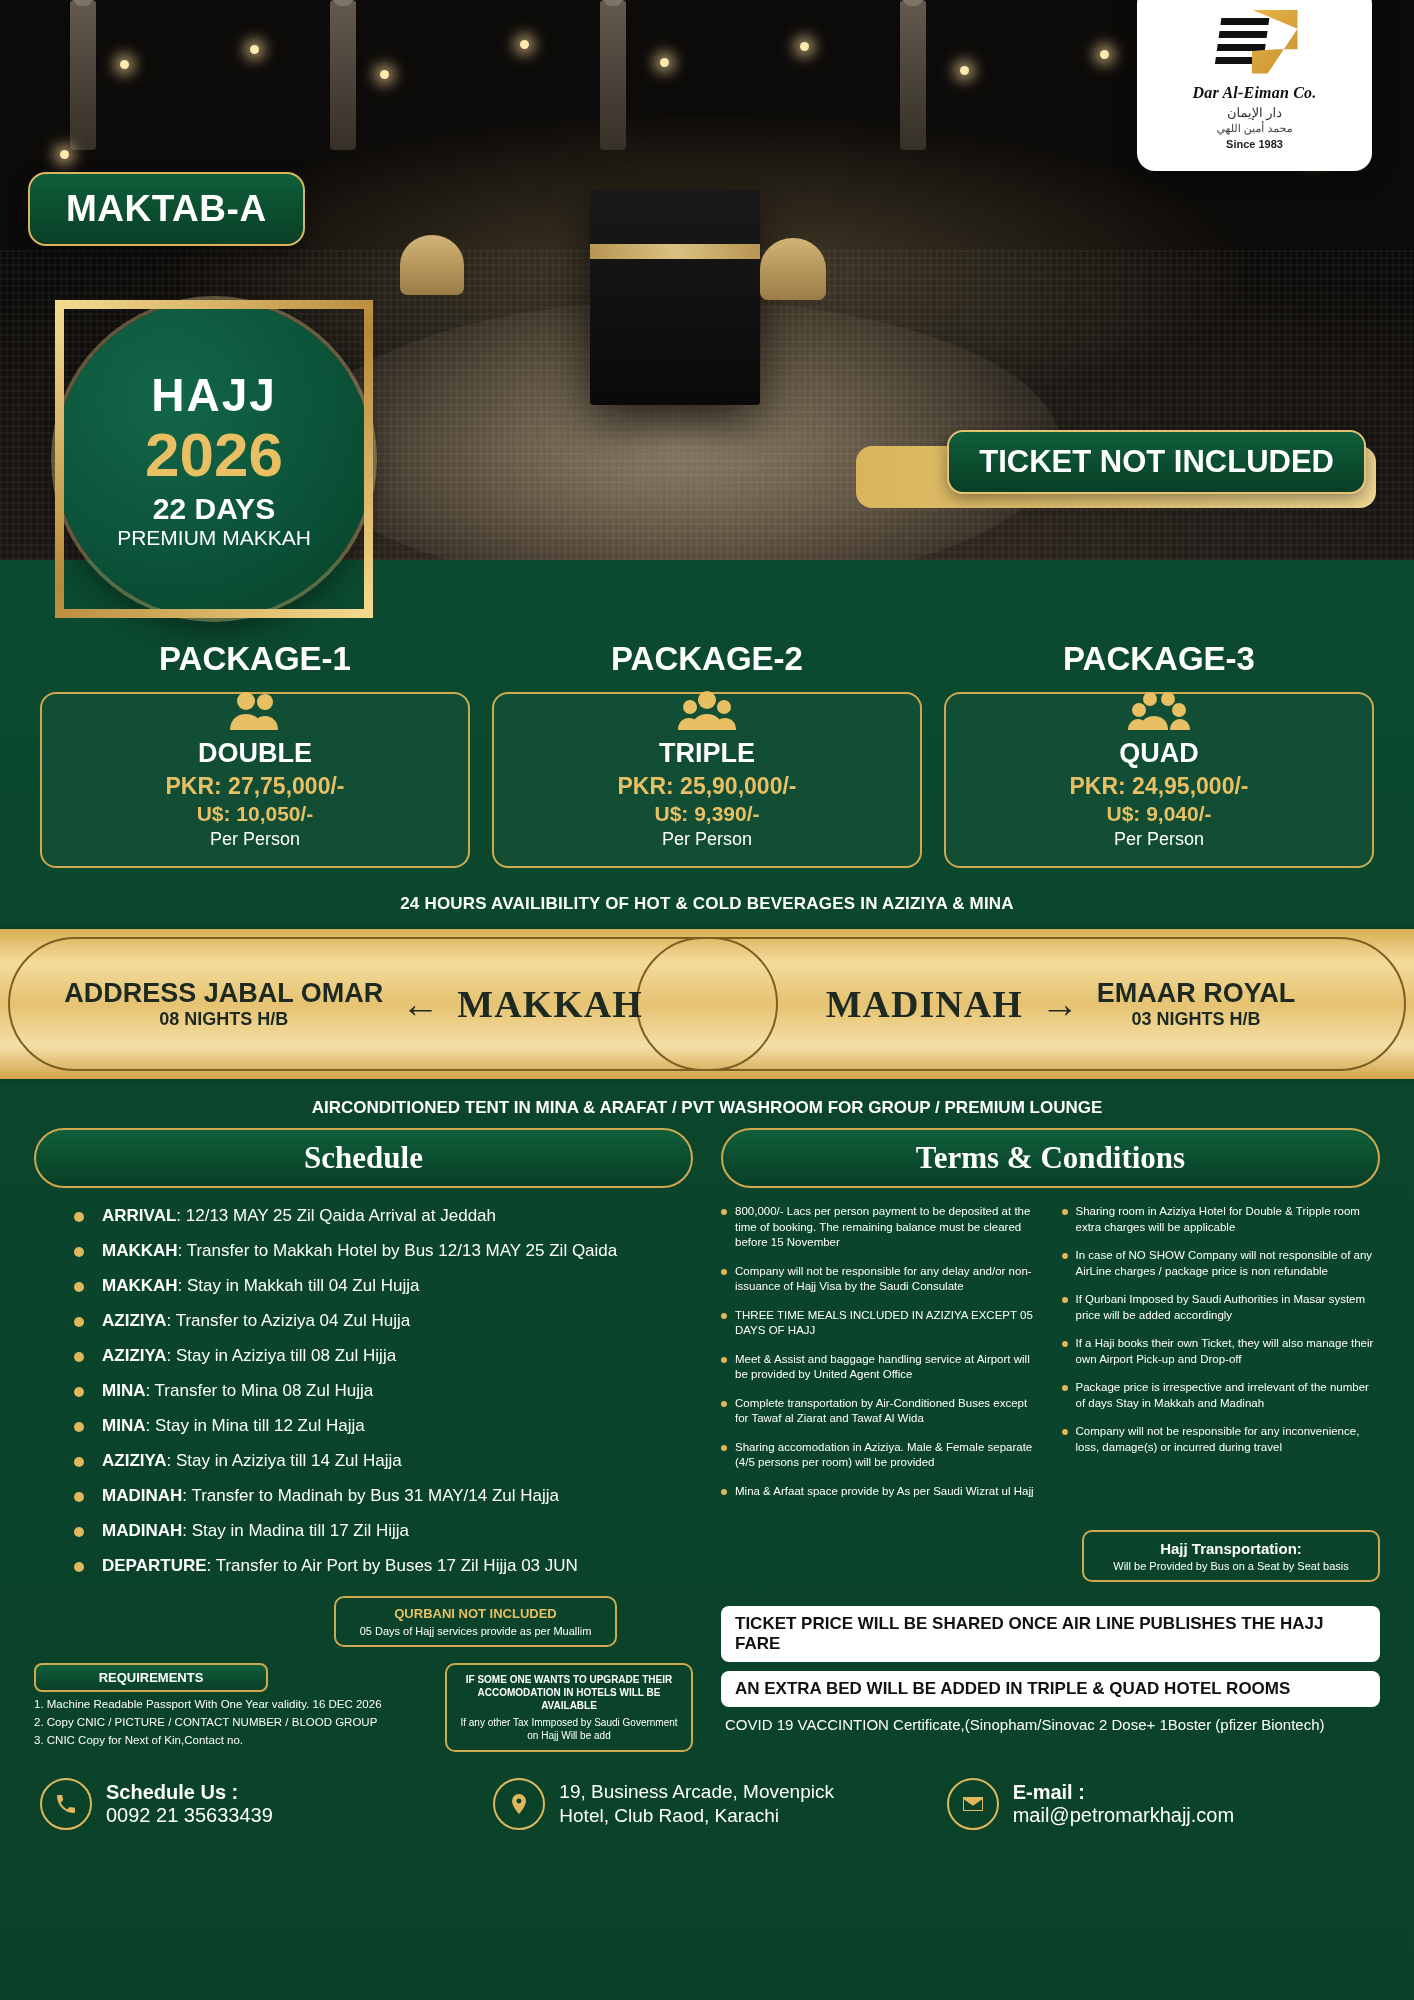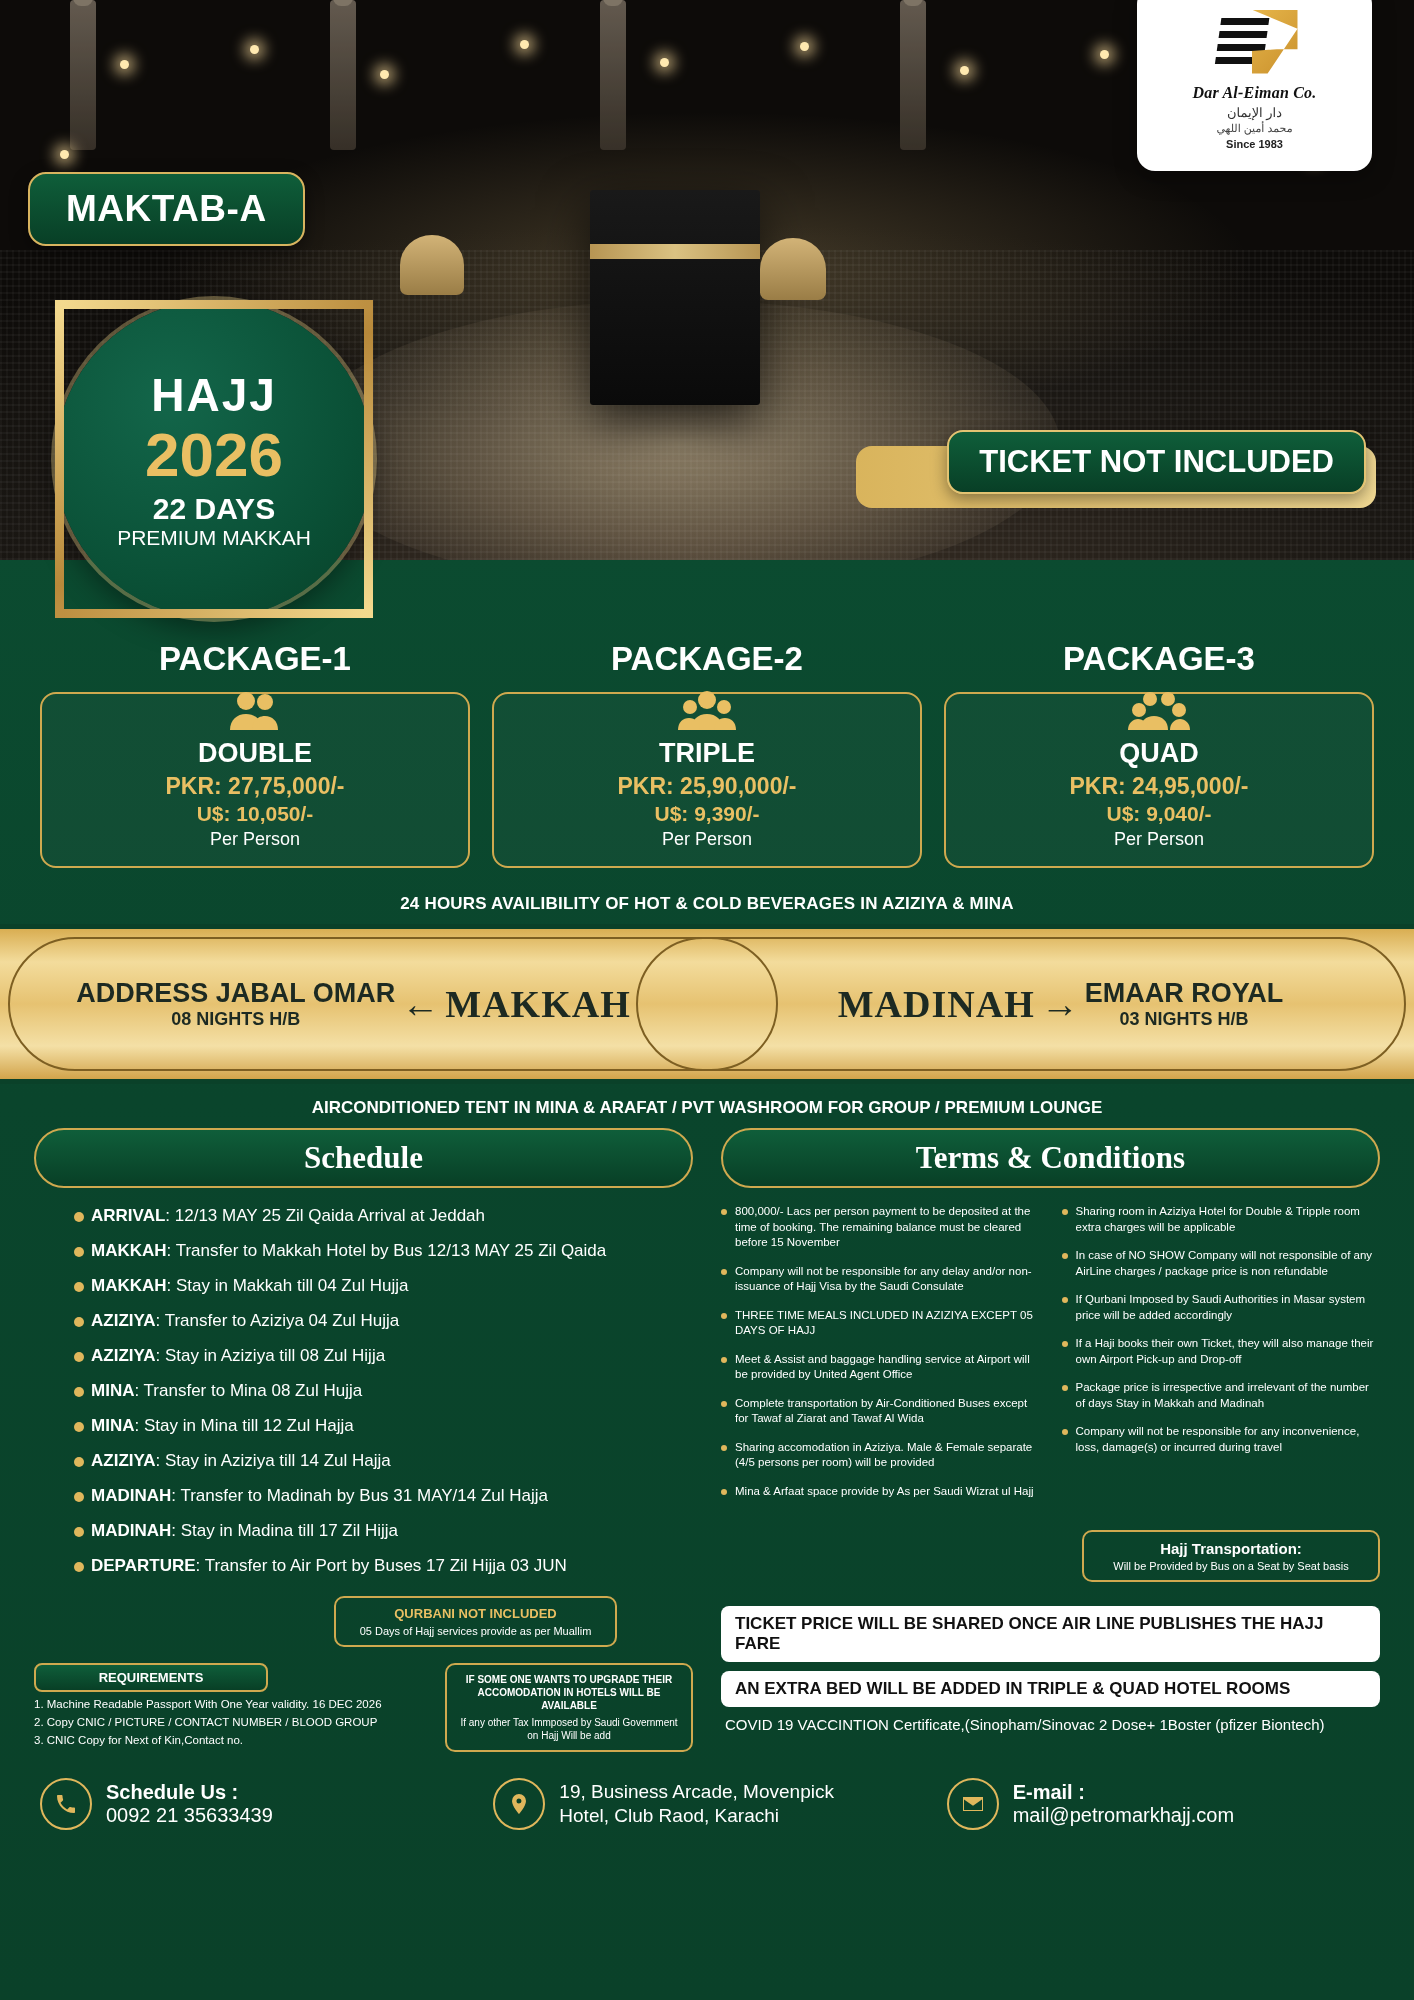--- a/index.html
+++ b/index.html
@@ -92,40 +92,40 @@
   .pkg-usd{font-size:21px;font-weight:bold;color:#e9bf63;margin-top:2px;}
   .pkg-per{font-size:18px;margin-top:3px;}
 
   .beverages{text-align:center;font-size:17px;font-weight:bold;letter-spacing:.2px;margin:26px 0 10px;}
 
   
   .gold-band{position:relative;height:150px;margin-top:6px;
      background:linear-gradient(180deg,#d9ae52 0%,#f3dc9c 22%,#e6c271 50%,#f4e0a6 78%,#d2a44b 100%);
      border-top:5px solid #0a4129;border-bottom:5px solid #0a4129;color:#1d2a22;}
   .gb-inner{display:flex;align-items:center;height:100%;}
-  .gb-col{flex:1;display:flex;align-items:center;justify-content:center;gap:6px;position:relative;}
+  .gb-col{flex:1;display:flex;align-items:center;justify-content:center;gap:18px;position:relative;}
   .gb-pill{position:absolute;top:8px;bottom:8px;border-radius:90px;border:2px solid #7d5f22;}
   .gb-pill.left{left:8px;right:45%;}
   .gb-pill.right{right:8px;left:45%;}
   .gb-city{font-size:38px;font-weight:bold;letter-spacing:1px;z-index:2;font-family:"Liberation Serif",serif;}
   .gb-hotel{z-index:2;text-align:center;}
   .gb-hotel .n{font-size:27px;font-weight:bold;}
   .gb-hotel .s{font-size:18px;font-weight:bold;}
   .arrow{font-size:38px;font-weight:bold;z-index:2;}
 
   .tentline{text-align:center;font-size:17px;font-weight:bold;padding:14px 0 10px;}
 
   
   .cols{display:flex;gap:28px;padding:0 34px;}
   .col{flex:1;}
   .sec-head{border:2px solid #cfa94f;border-radius:40px;text-align:center;padding:10px 0;
      background:linear-gradient(180deg,#0f5e3a,#083f26);font-size:31px;font-weight:bold;
      font-family:"Liberation Serif",serif;}
   .sched{margin-top:18px;}
-  .sched li{list-style:none;display:flex;gap:7px;align-items:flex-start;margin:0 0 15px;font-size:17px;}
+  .sched li{list-style:none;display:flex;gap:18px;align-items:flex-start;margin:0 0 15px;font-size:17px;}
   .bullet{width:10px;height:10px;border-radius:50%;background:#e0b75c;margin-top:6px;flex:none;}
   .lab{font-weight:bold;}
 
   .terms-grid{display:flex;gap:22px;margin-top:16px;}
   .terms-grid ul{margin:0;padding:0;flex:1;}
   .terms-grid li{list-style:none;display:flex;gap:8px;margin-bottom:13px;font-size:11.5px;line-height:1.35;}
   .tb{width:6px;height:6px;border-radius:50%;background:#e0b75c;margin-top:5px;flex:none;}
 
   .box{border:2px solid #cfa94f;border-radius:10px;padding:8px 12px;text-align:center;}
   .qurbani{width:255px;margin:20px 0 0 300px;}

